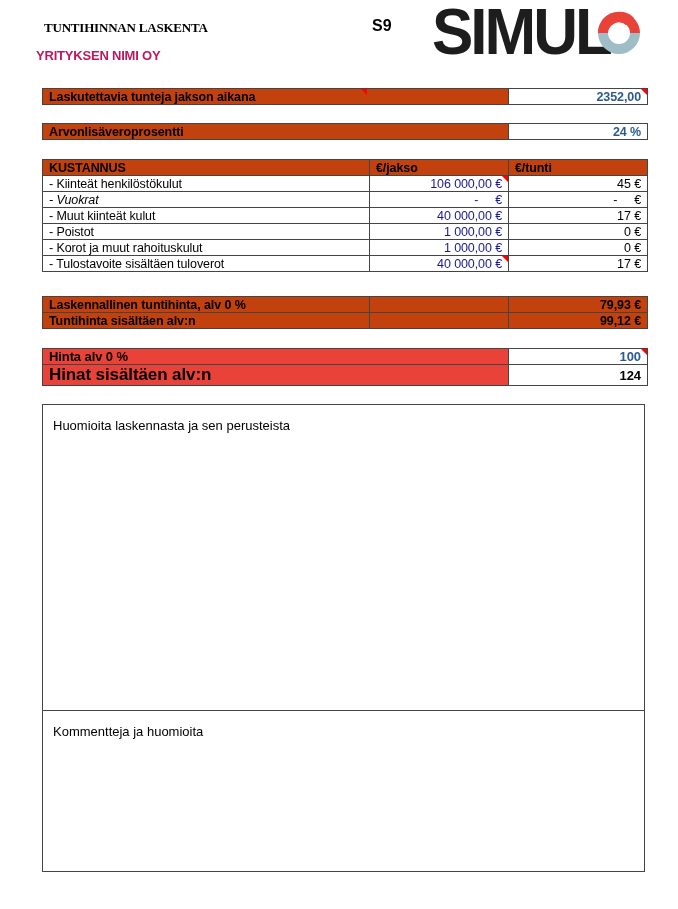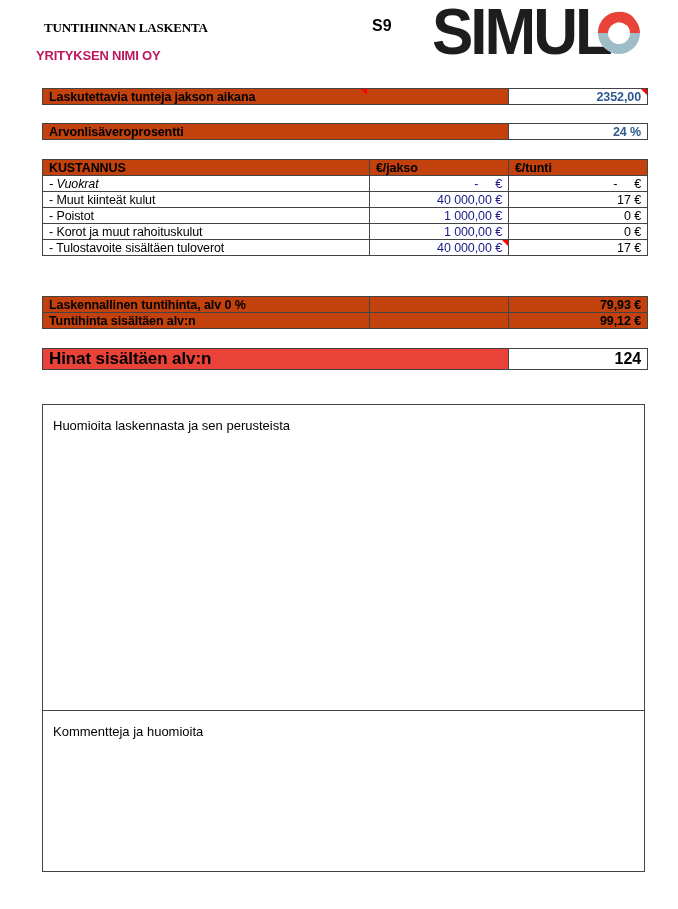--- a/index.html
+++ b/index.html
@@ -72,20 +72,25 @@
       <col style="width:139px">
       <col style="width:139px">
     </colgroup>
   <tbody>
       <tr>
     <td class="blue-bg bold">KUSTANNUS</td>
     <td class="blue-bg bold">€/jakso</td>
     <td class="blue-bg bold">€/tunti</td>
   </tr>
   <tr>
+    <td> - Kiinteät henkilöstökulut</td>
+    <td class="num navy flag">106 000,00 €</td>
+    <td class="num">45 €</td>
+  </tr>
+  <tr>
     <td class="ital"> - Vuokrat</td>
     <td class="num navy" style="white-space:pre;">-     €</td>
     <td class="num" style="white-space:pre;">-     €</td>
   </tr>
   <tr>
     <td> - Muut kiinteät kulut</td>
     <td class="num navy">40 000,00 €</td>
     <td class="num">17 €</td>
   </tr>
   <tr>
@@ -125,23 +130,27 @@
   </tr>
 </tbody>
   </table>
 
 <table style="top:348px;width:605px;">
   <colgroup>
       <col style="width:466px">
       <col style="width:139px">
     </colgroup>
   <tbody>
+      <tr>
+    <td class="red-bg bold" style="font-size:13px;">Hinta alv 0 %</td>
+    <td class="num bold steel flag" style="font-size:13px;">100</td>
+  </tr>
   <tr>
     <td class="red-bg bold" style="font-size:17px;">Hinat sisältäen alv:n</td>
-    <td class="num bold" style="font-size:16px;margin-top:40px;">124</td>
+    <td class="num bold" style="font-size:13px;margin-top:40px;">124</td>
   </tr>
 </tbody>
   </table>
 
 <div class="notes" style="top:404px;height:307px;">
   <span>Huomioita laskennasta ja sen perusteista</span>
 </div>
 <div class="notes" style="top:710px;height:162px;">
   <span>Kommentteja ja huomioita</span>
 </div>

